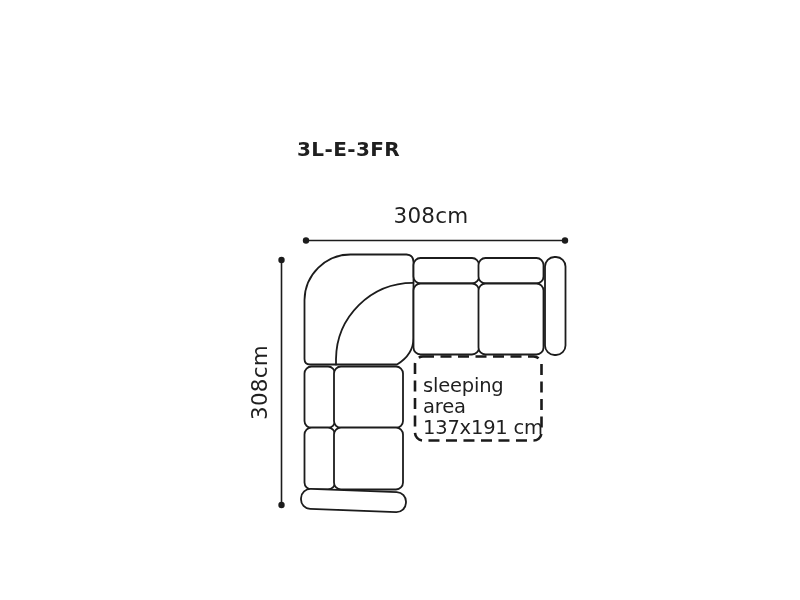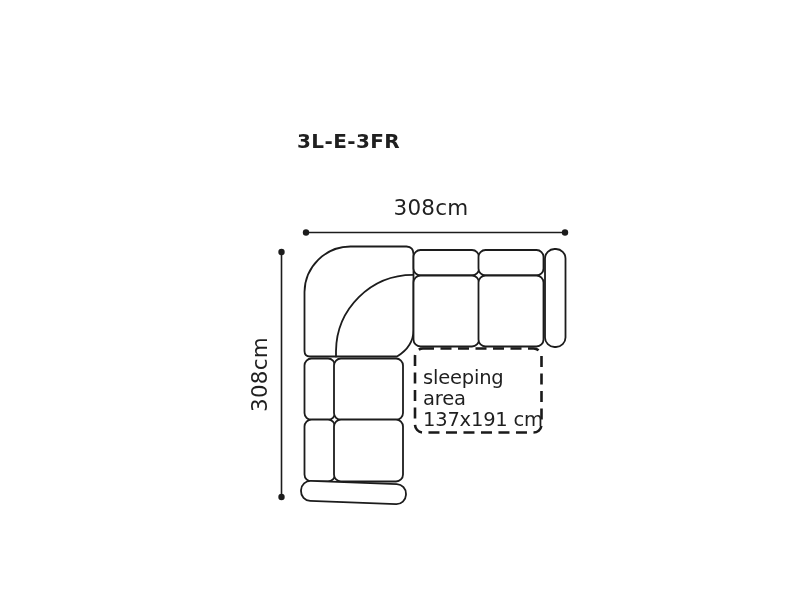--- a/index.html
+++ b/index.html
@@ -8,20 +8,21 @@
     width: 800px;
     height: 600px;
     background: #ffffff;
     overflow: hidden;
   }
   .stage {
     position: relative;
     width: 800px;
     height: 428px;
     background: #ffffff;
+    margin-top: 8px;
   }
   svg text {
     font-family: "DejaVu Sans", "Liberation Sans", sans-serif;
     fill: #1f1f1f;
   }
   .title-label {
     font-size: 20px;
     font-weight: 700;
     letter-spacing: 0.4px;
   }

